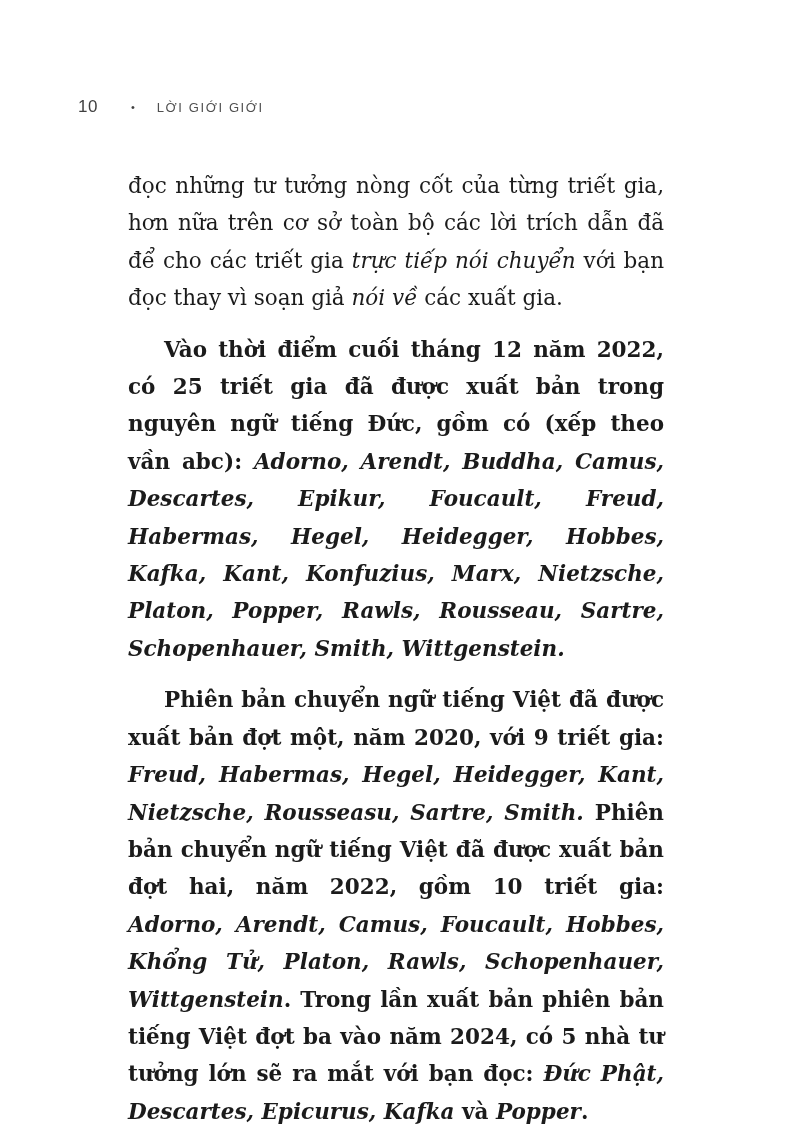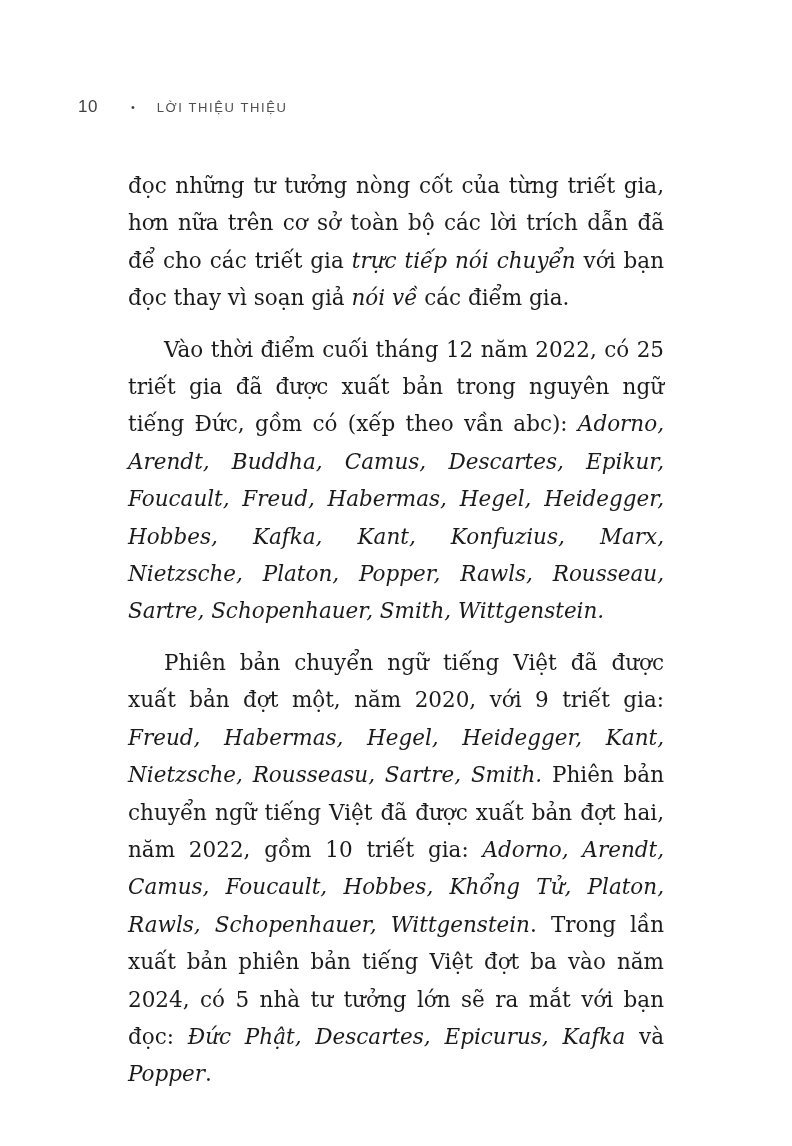--- a/index.html
+++ b/index.html
@@ -49,36 +49,37 @@
     font-size: 21.5px;
     line-height: 37.4px;
     text-align: justify;
     text-justify: inter-word;
   }
   .para {
     margin: 0 0 14px 0;
   }
   .para.indent {
     text-indent: 36px;
+    font-weight: bold;
   }
   .italic {
     font-style: italic;
   }
 </style>
 </head>
 <body>
 
 <div class="page" style="background: rgb(255, 255, 255);">
 
   <div class="running-head" style="color: rgb(79, 79, 79);">
     <span class="page-number">10</span>
     <span class="head-bullet">•</span>
-    <span class="running-title">LỜI THIỆU THIỆU</span>
+    <span class="running-title">LỜI GIỚI GIỚI</span>
   </div>
 
   <div class="body-text" style="color: rgb(27, 27, 27);">
 
-  <p class="para"><span>đọc những tư tưởng nòng cốt của từng triết gia, hơn nữa trên cơ sở toàn bộ các lời trích dẫn đã để cho các triết gia </span><span class="italic">trực tiếp nói chuyển</span><span> với bạn đọc thay vì soạn giả </span><span class="italic">nói về</span><span> các điểm gia.</span></p>
+  <p class="para"><span>đọc những tư tưởng nòng cốt của từng triết gia, hơn nữa trên cơ sở toàn bộ các lời trích dẫn đã để cho các triết gia </span><span class="italic">trực tiếp nói chuyển</span><span> với bạn đọc thay vì soạn giả </span><span class="italic">nói về</span><span> các xuất gia.</span></p>
       <p class="para indent"><span>Vào thời điểm cuối tháng 12 năm 2022, có 25 triết gia đã được xuất bản trong nguyên ngữ tiếng Đức, gồm có (xếp theo vần abc): </span><span class="italic">Adorno, Arendt, Buddha, Camus, Descartes, Epikur, Foucault, Freud, Habermas, Hegel, Heidegger, Hobbes, Kafka, Kant, Konfuzius, Marx, Nietzsche, Platon, Popper, Rawls, Rousseau, Sartre, Schopenhauer, Smith, Wittgenstein.</span></p>
       <p class="para indent"><span>Phiên bản chuyển ngữ tiếng Việt đã được xuất bản đợt một, năm 2020, với 9 triết gia: </span><span class="italic">Freud, Habermas, Hegel, Heidegger, Kant, Nietzsche, Rousseasu, Sartre, Smith.</span><span> Phiên bản chuyển ngữ tiếng Việt đã được xuất bản đợt hai, năm 2022, gồm 10 triết gia: </span><span class="italic">Adorno, Arendt, Camus, Foucault, Hobbes, Khổng Tử, Platon, Rawls, Schopenhauer, Wittgenstein</span><span>. Trong lần xuất bản phiên bản tiếng Việt đợt ba vào năm 2024, có 5 nhà tư tưởng lớn sẽ ra mắt với bạn đọc: </span><span class="italic">Đức Phật, Descartes, Epicurus, Kafka</span><span> và </span><span class="italic">Popper</span><span>.</span></p>
     </div>
 
 </div>
 
 </body></html>

